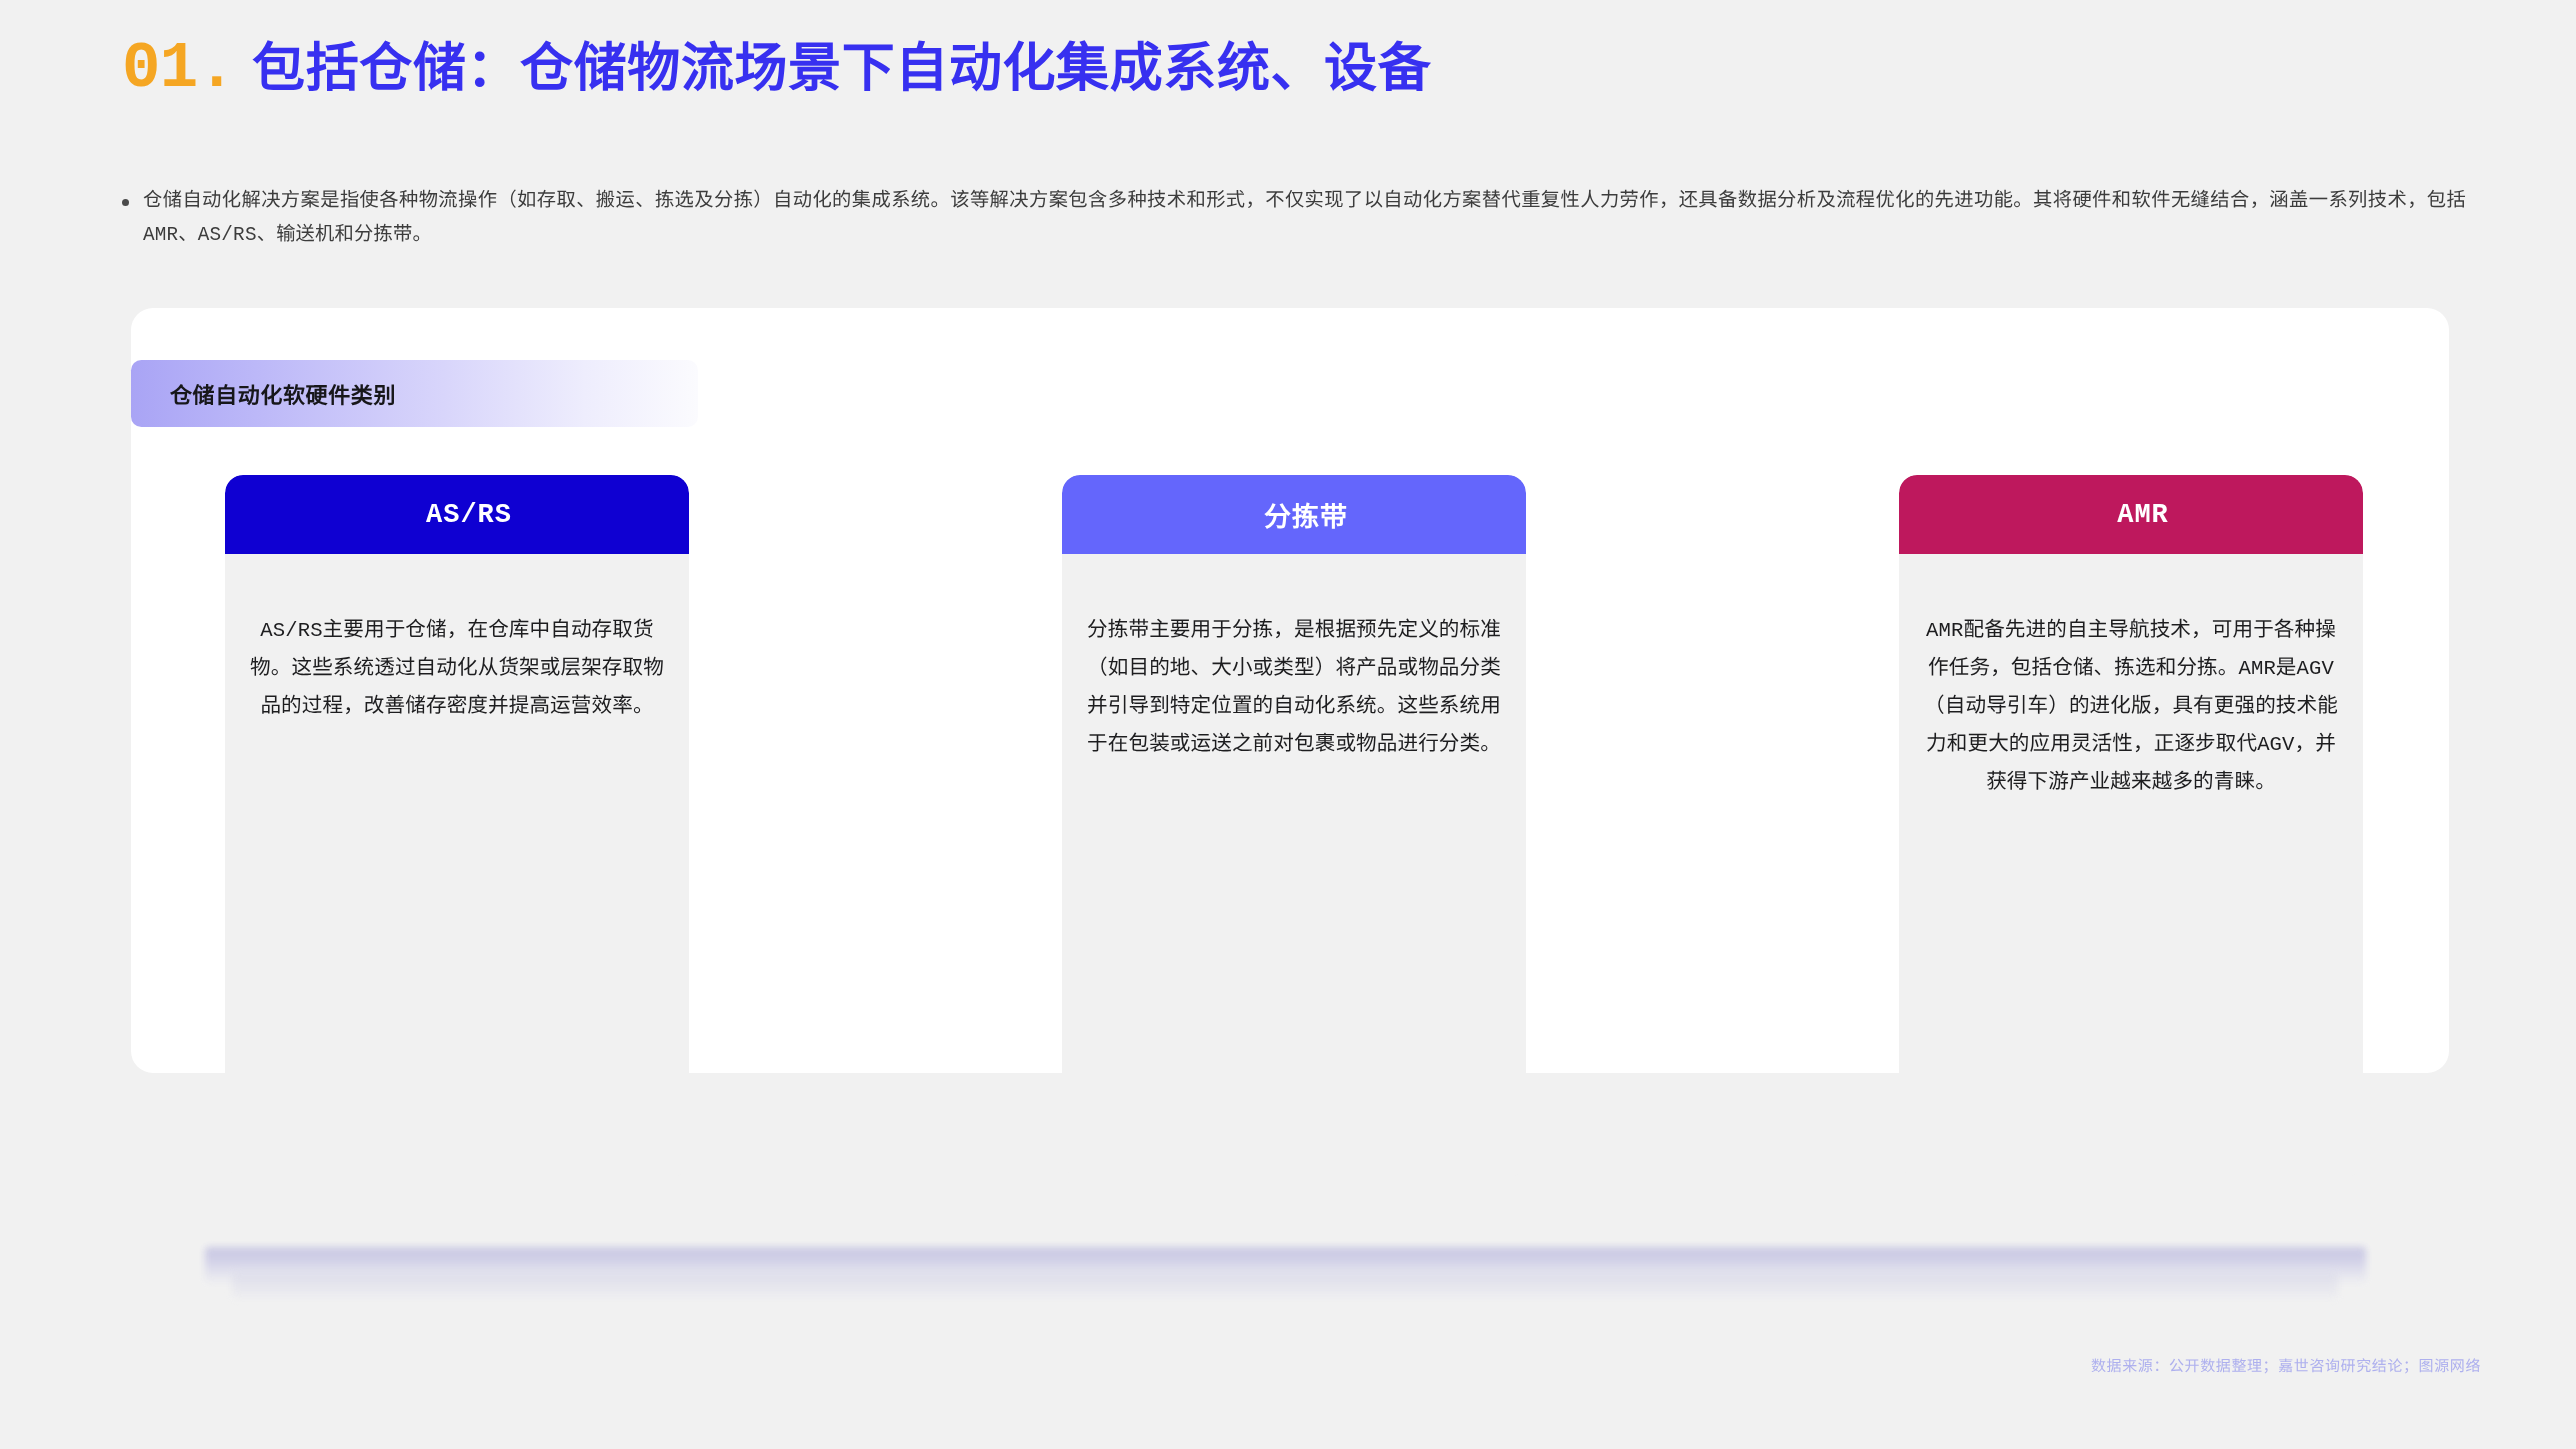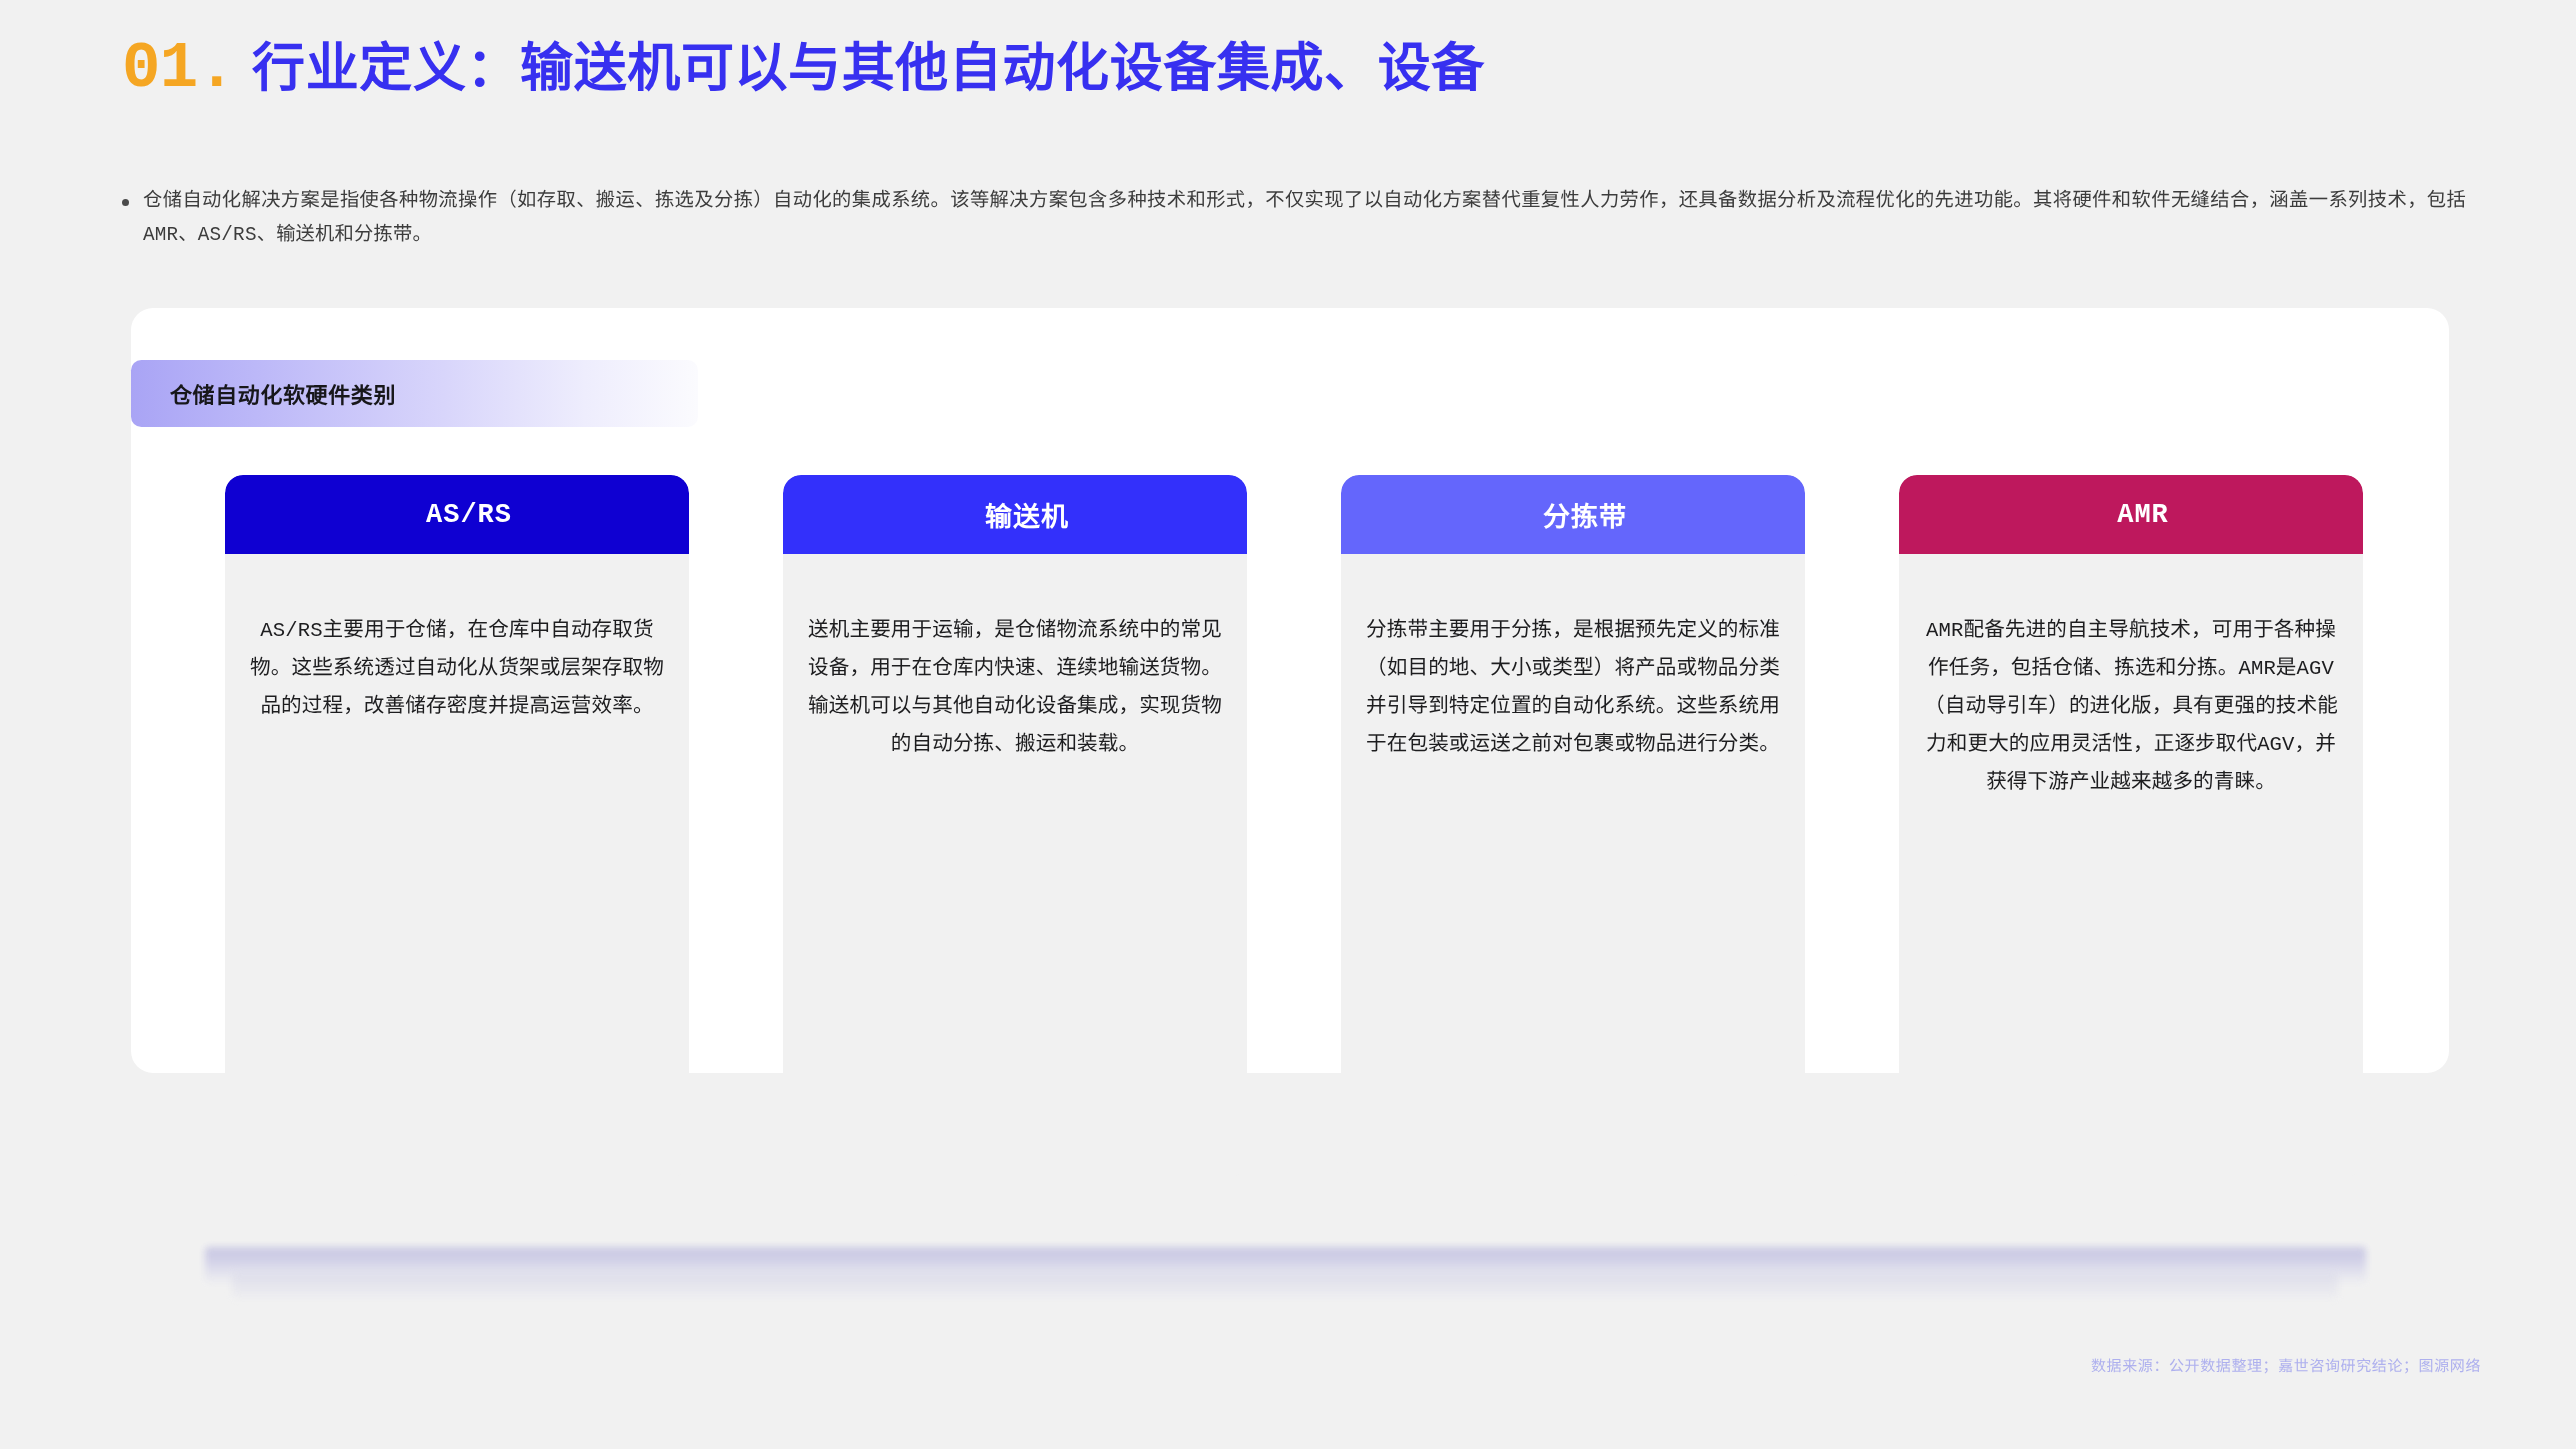--- a/index.html
+++ b/index.html
@@ -149,21 +149,21 @@
     color:#aeb0ee;
     letter-spacing:0.6px;
     white-space:nowrap;
   }
 </style>
 </head>
 <body>
 
 <div class="slide-header">
   <span class="sec-num" style="color: rgb(245, 166, 35);">01.</span>
-  <span class="sec-title" style="color: rgb(55, 48, 240);">行业定义：输送机可以与其他自动化设备集成、设备</span>
+  <span class="sec-title" style="color: rgb(55, 48, 240);">包括仓储：仓储物流场景下自动化集成系统、设备</span>
 </div>
 
 <div class="intro">
   <span class="intro-dot"></span>
   <p class="intro-text">仓储自动化解决方案是指使各种物流操作（如存取、搬运、拣选及分拣）自动化的集成系统。该等解决方案包含多种技术和形式，不仅实现了以自动化方案替代重复性人力劳作，还具备数据分析及流程优化的先进功能。其将硬件和软件无缝结合，涵盖一系列技术，包括AMR、AS/RS、输送机和分拣带。</p>
 </div>
 
 <div class="panel-shadow"></div>
 <div class="panel-shadow s2"></div>
 
@@ -177,28 +177,20 @@
 
     <div class="card">
       <div class="card-head" style="background: rgb(15, 0, 210);">
         <span class="card-head-text">AS/RS</span>
       </div>
       <div class="card-body">
         <p class="card-body-text">AS/RS主要用于仓储，在仓库中自动存取货物。这些系统透过自动化从货架或层架存取物品的过程，改善储存密度并提高运营效率。</p>
       </div>
     </div>
 
-    <div class="card">
-      <div class="card-head" style="background: rgb(51, 48, 251);">
-        <span class="card-head-text">输送机</span>
-      </div>
-      <div class="card-body">
-        <p class="card-body-text">送机主要用于运输，是仓储物流系统中的常见设备，用于在仓库内快速、连续地输送货物。输送机可以与其他自动化设备集成，实现货物的自动分拣、搬运和装载。</p>
-      </div>
-    </div>
 
     <div class="card">
       <div class="card-head" style="background: rgb(100, 102, 252); justify-content: center;">
         <span class="card-head-text">分拣带</span>
       </div>
       <div class="card-body">
         <p class="card-body-text">分拣带主要用于分拣，是根据预先定义的标准（如目的地、大小或类型）将产品或物品分类并引导到特定位置的自动化系统。这些系统用于在包装或运送之前对包裹或物品进行分类。</p>
       </div>
     </div>
 

